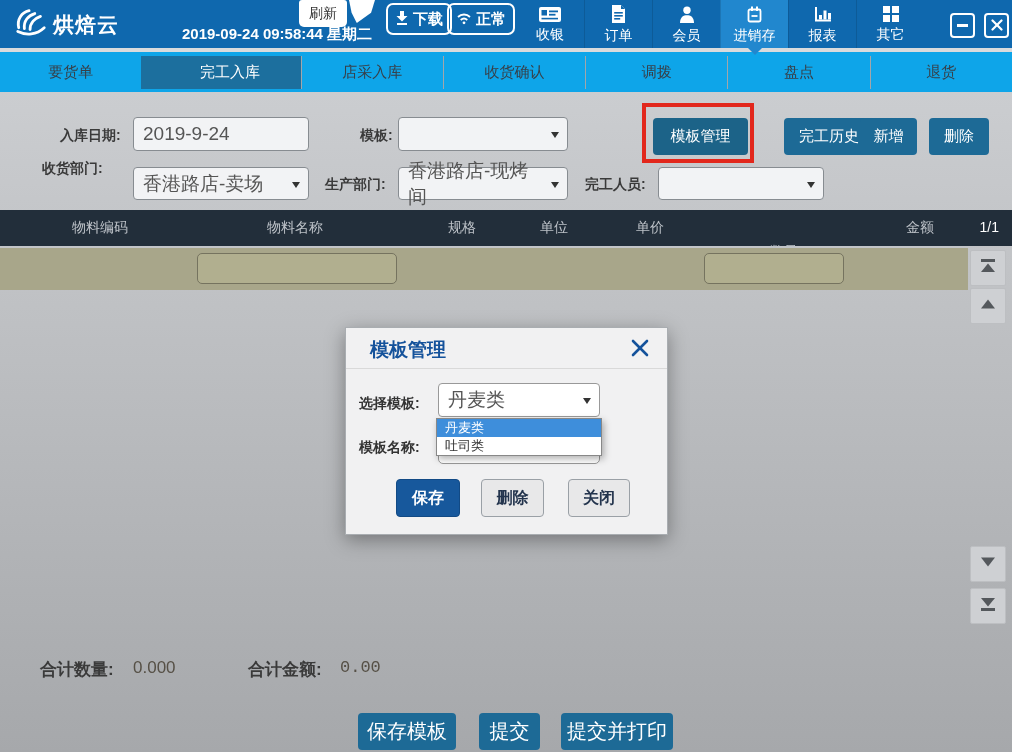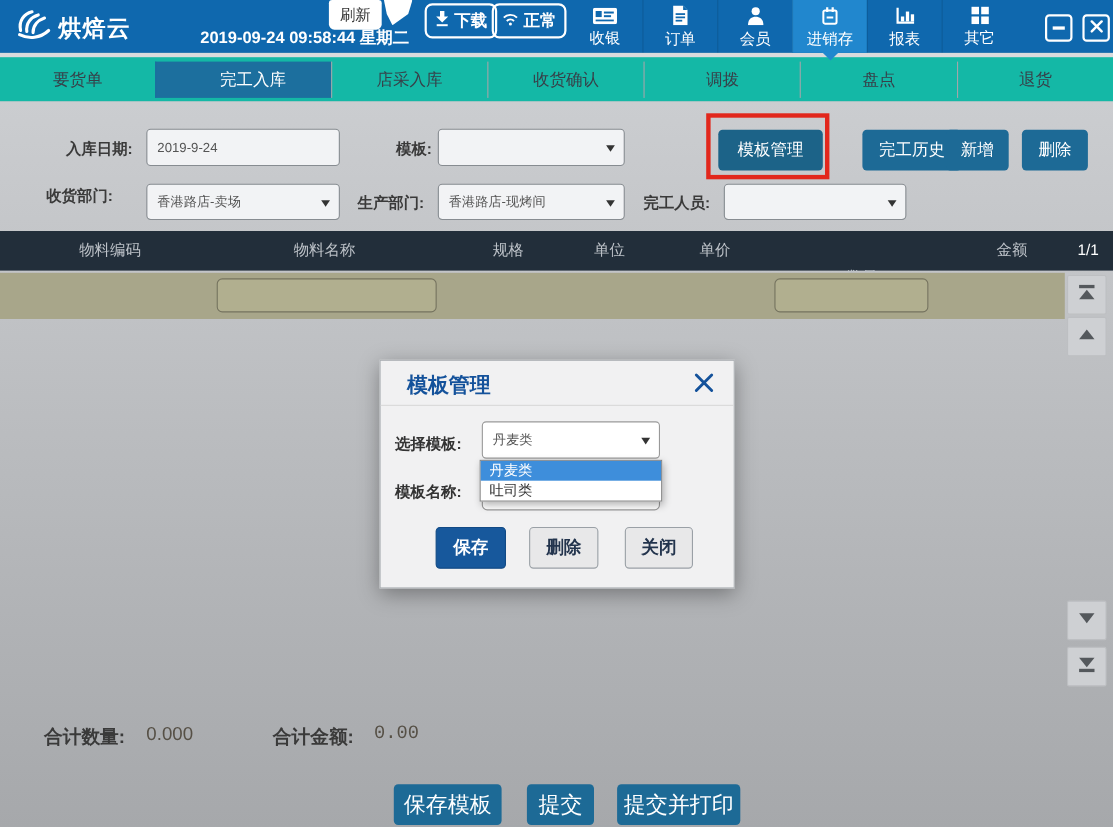--- a/index.html
+++ b/index.html
@@ -28,32 +28,32 @@
   .nav-item .nav-label { line-height:15px; }
   .nav-item.active { background:#2187ce; }
   .nav-item.active::after { content:""; position:absolute; bottom:-7px; left:50%; transform:translateX(-50%);
                             border:8px solid transparent; border-top:8px solid #2187ce; border-bottom:0; }
   .win-btn { position:absolute; top:13px; width:25px; height:25px; border:2px solid #fff; border-radius:4px;
              display:flex; align-items:center; justify-content:center; cursor:pointer; }
   .win-min { left:950px; } .win-close { left:984px; }
   .min-bar { width:11px; height:3px; background:#fff; }
 
   
-  .tabstrip { position:absolute; top:48px; left:0; width:1012px; height:44px; background:#14b8a6; border-top:4px solid #d9dbdd; display:flex; }
+  .tabstrip { position:absolute; top:48px; left:0; width:1012px; height:44px; background:#0ea5e9; border-top:4px solid #d9dbdd; display:flex; }
   .tab { flex:1; margin:4px 0 3px 0; display:flex; align-items:center; justify-content:center; font-size:15px; color:#374049;
          border-left:1px solid #a2a6aa; cursor:pointer; }
   .tab:first-child { border-left:none; }
   .tab.active { background:#1c6f9e; color:#fff; border-left-color:#1c6f9e;padding-left:17px; }
 
   
   .main { position:absolute; top:92px; left:0; width:1012px; height:660px; background:linear-gradient(#cbcdd0,#a6a8ab); }
 
   
   .flabel { position:absolute; font-size:14px; font-weight:bold; color:#3a3a3a; white-space:nowrap; }
-  .textbox, .selectbox { position:absolute; background:#f2f3f5; border:1px solid #878c91; border-radius:4px; font-size:12px; color:#555; }
+  .textbox, .selectbox { position:absolute; background:#f2f3f5; border:1px solid #878c91; border-radius:4px; font-size:19px; color:#555; }
   .textbox { padding:0 9px; line-height:32px; }
   input.textbox { height:34px; outline:none; }
   .selectbox { display:flex; align-items:center; padding:0 22px 0 9px; cursor:pointer; }
   .caret { position:absolute; right:8px; top:50%; margin-top:-2px; width:0; height:0;
            border-left:4.5px solid transparent; border-right:4.5px solid transparent; border-top:6px solid #333; }
   .teal-btn { position:absolute; background:#1d6a96; color:#fff; border:none; border-radius:4px; font-size:15px;
               font-family:inherit; display:flex; align-items:center; justify-content:center; cursor:pointer; }
   .annotation-red { position:absolute; left:642px; top:103px; width:112px; height:60px; border:4px solid #e2271c; z-index:6; pointer-events:none; }
 
   
@@ -239,21 +239,21 @@
     <span class="caret"></span>
   </div>
 
   <button class="teal-btn" style="left:653px; top:118px; width:95px; height:37px; background:#1c6388;">模板管理</button>
   <div class="annotation-red"></div>
 
   <button class="teal-btn" style="left:756px; top:118px; width:90px; height:37px;margin-left:28px;">完工历史</button>
   <button class="teal-btn" style="left:860px; top:118px; width:57px; height:37px;">新增</button>
   <button class="teal-btn" style="left:929px; top:118px; width:60px; height:37px;">删除</button>
 
-  <span class="flabel" style="left:42px; top:170px;">收货部门:</span>
+  <span class="flabel" style="left:42px; top:160px;">收货部门:</span>
   <div class="selectbox" style="left:133px; top:167px; width:176px; height:33px;">
     <span>香港路店-卖场</span>
     <span class="caret"></span>
   </div>
 
   <span class="flabel" style="left:325px; top:176px;">生产部门:</span>
   <div class="selectbox" style="left:398px; top:167px; width:170px; height:33px;">
     <span>香港路店-现烤间</span>
     <span class="caret"></span>
   </div>

